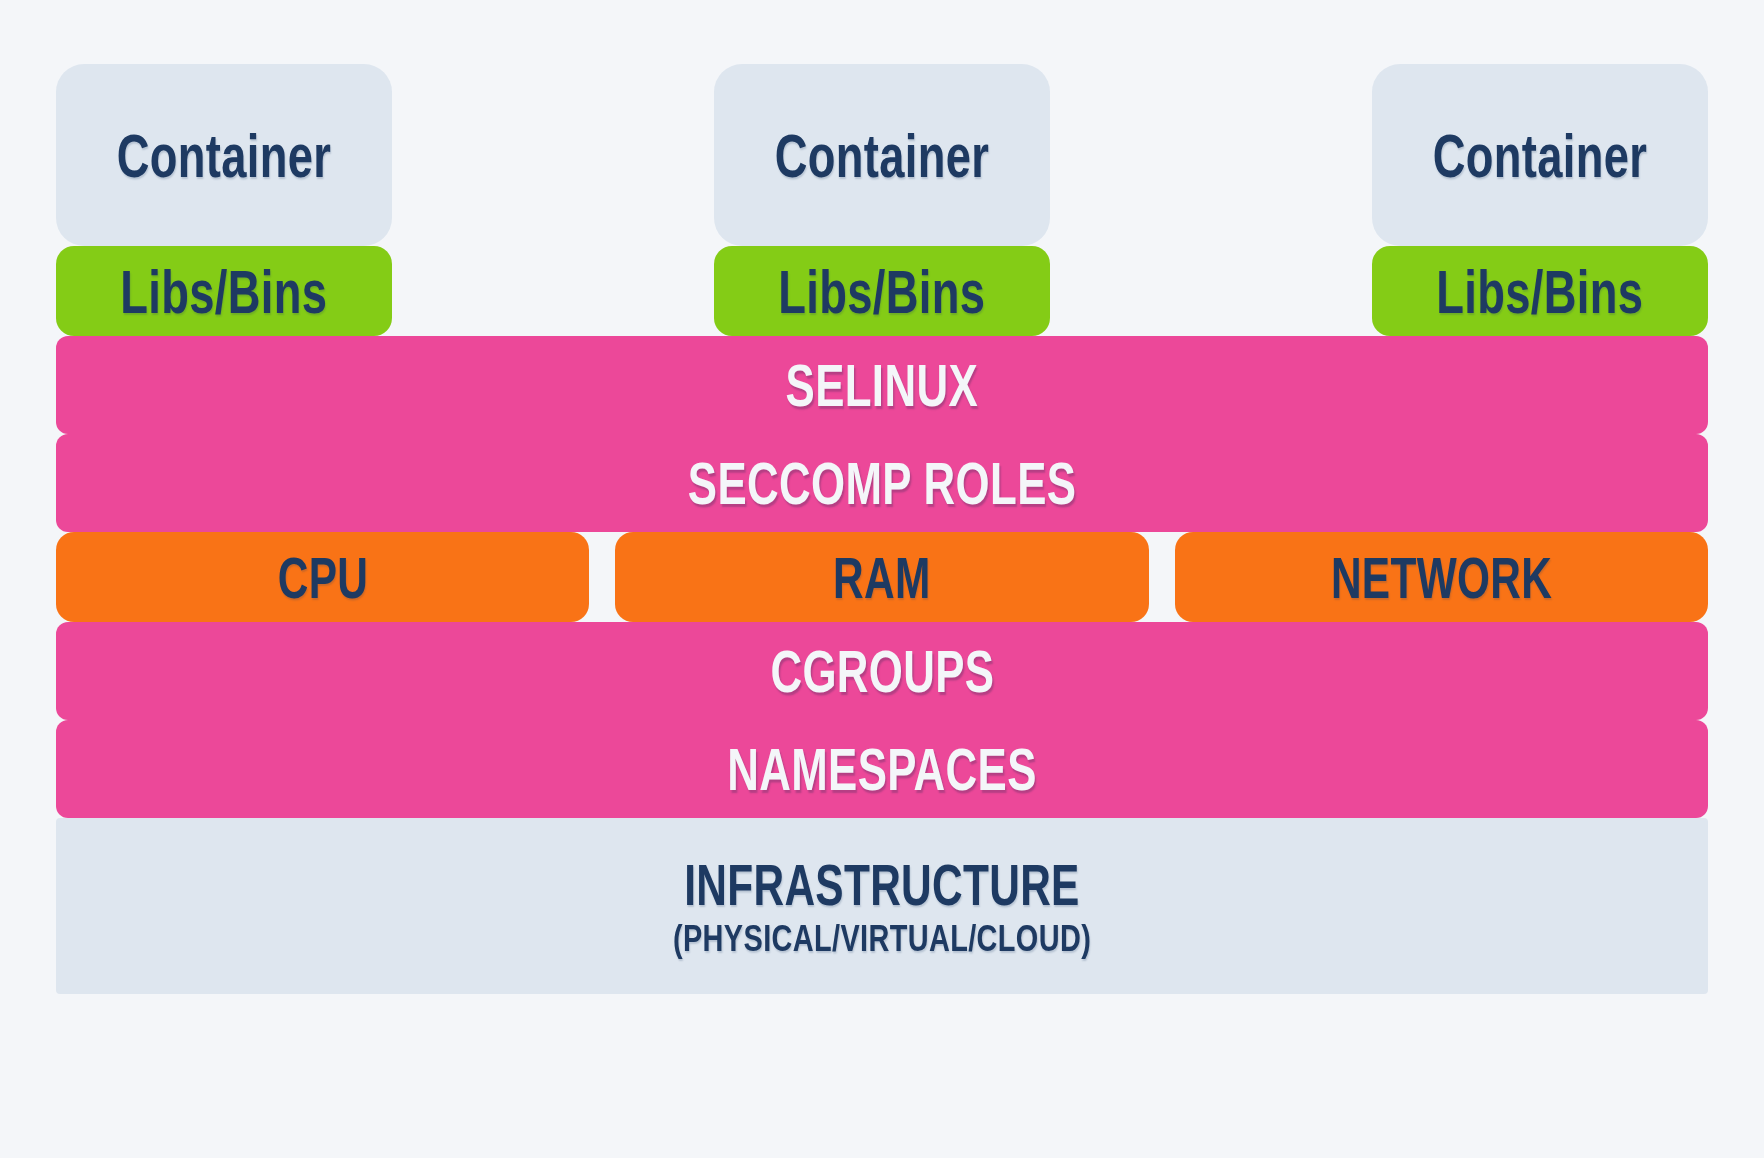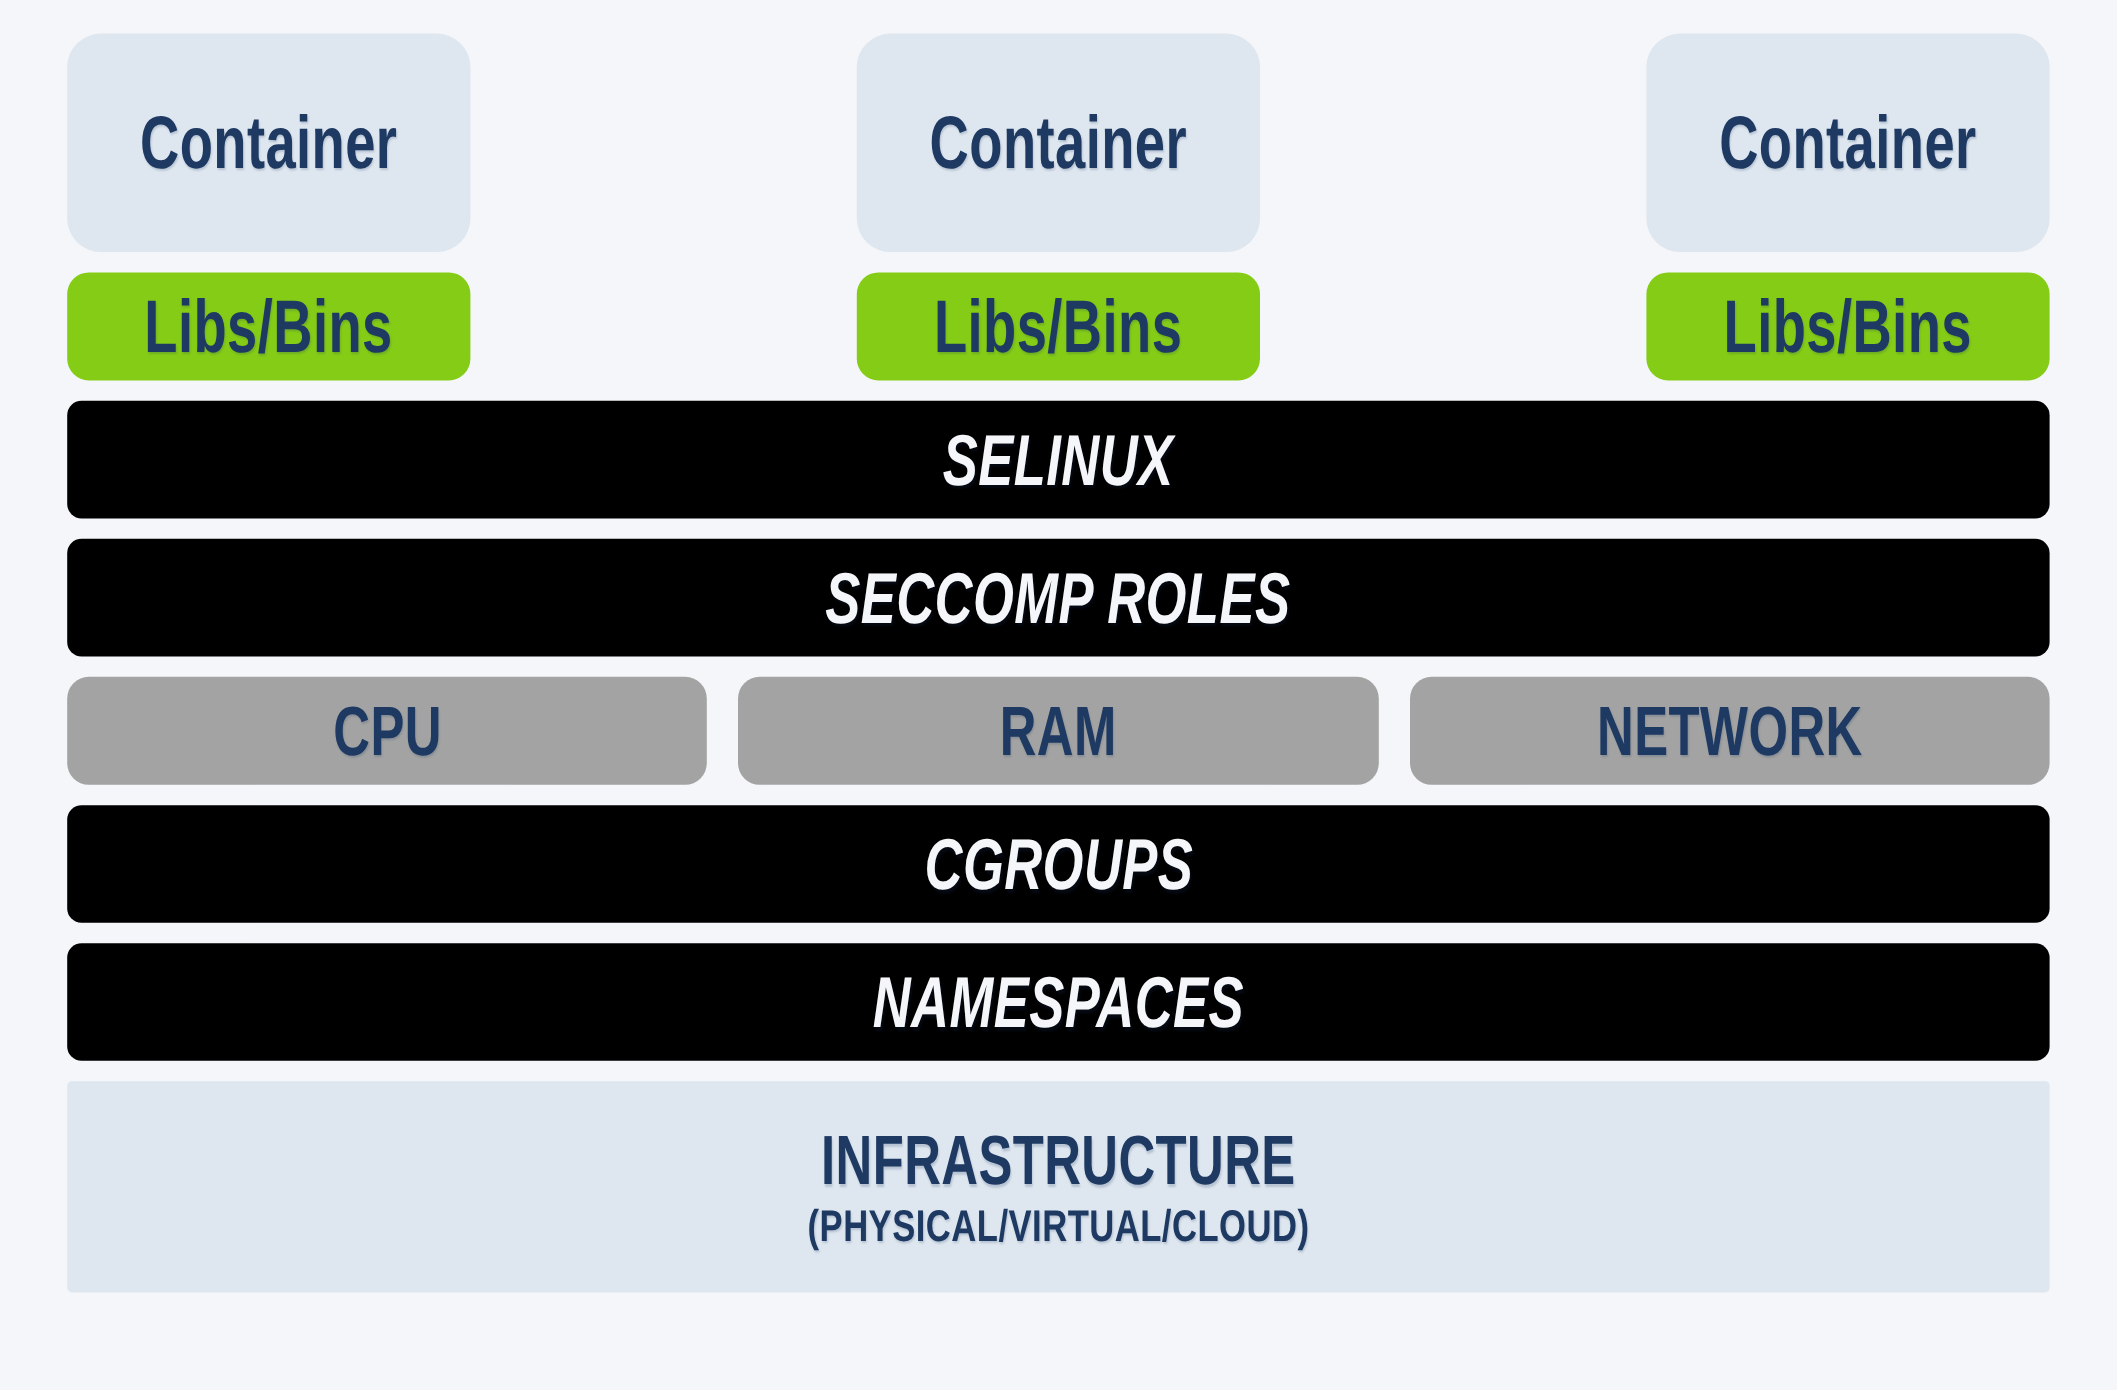--- a/index.html
+++ b/index.html
@@ -7,24 +7,23 @@
     width: 1764px;
     height: 1158px;
     background: #f4f6f9;
     font-family: "Liberation Sans", sans-serif;
     overflow: hidden;
   }
   .page {
     box-sizing: border-box;
     width: 1764px;
     height: 1158px;
-    padding: 28px 56px 50px 56px;
+    padding: 64px 56px 50px 56px;
     display: flex;
     flex-direction: column;
-    gap: 17px;
   }
   .row3 {
     display: flex;
     justify-content: space-between;
   }
   .box, .bar {
     display: flex;
     align-items: center;
     justify-content: center;
   }
@@ -35,32 +34,31 @@
     border-radius: 28px;
   }
   .libs-box {
     width: 336px;
     height: 90px;
     background: #84cc16;
     border-radius: 18px;
   }
   .bar {
     height: 98px;
-    background: #000000;
+    background: #ec4899;
     border-radius: 12px;
-    font-style: italic;
   }
   .resources-row {
     display: flex;
     gap: 26px;
   }
   .resource-box {
     flex: 1;
     height: 90px;
-    background: #a3a3a3;
+    background: #f97316;
     border-radius: 18px;
     display: flex;
     align-items: center;
     justify-content: center;
   }
   .infra-box {
     height: 176px;
     background: #dee6ef;
     border-radius: 4px;
     display: flex;

